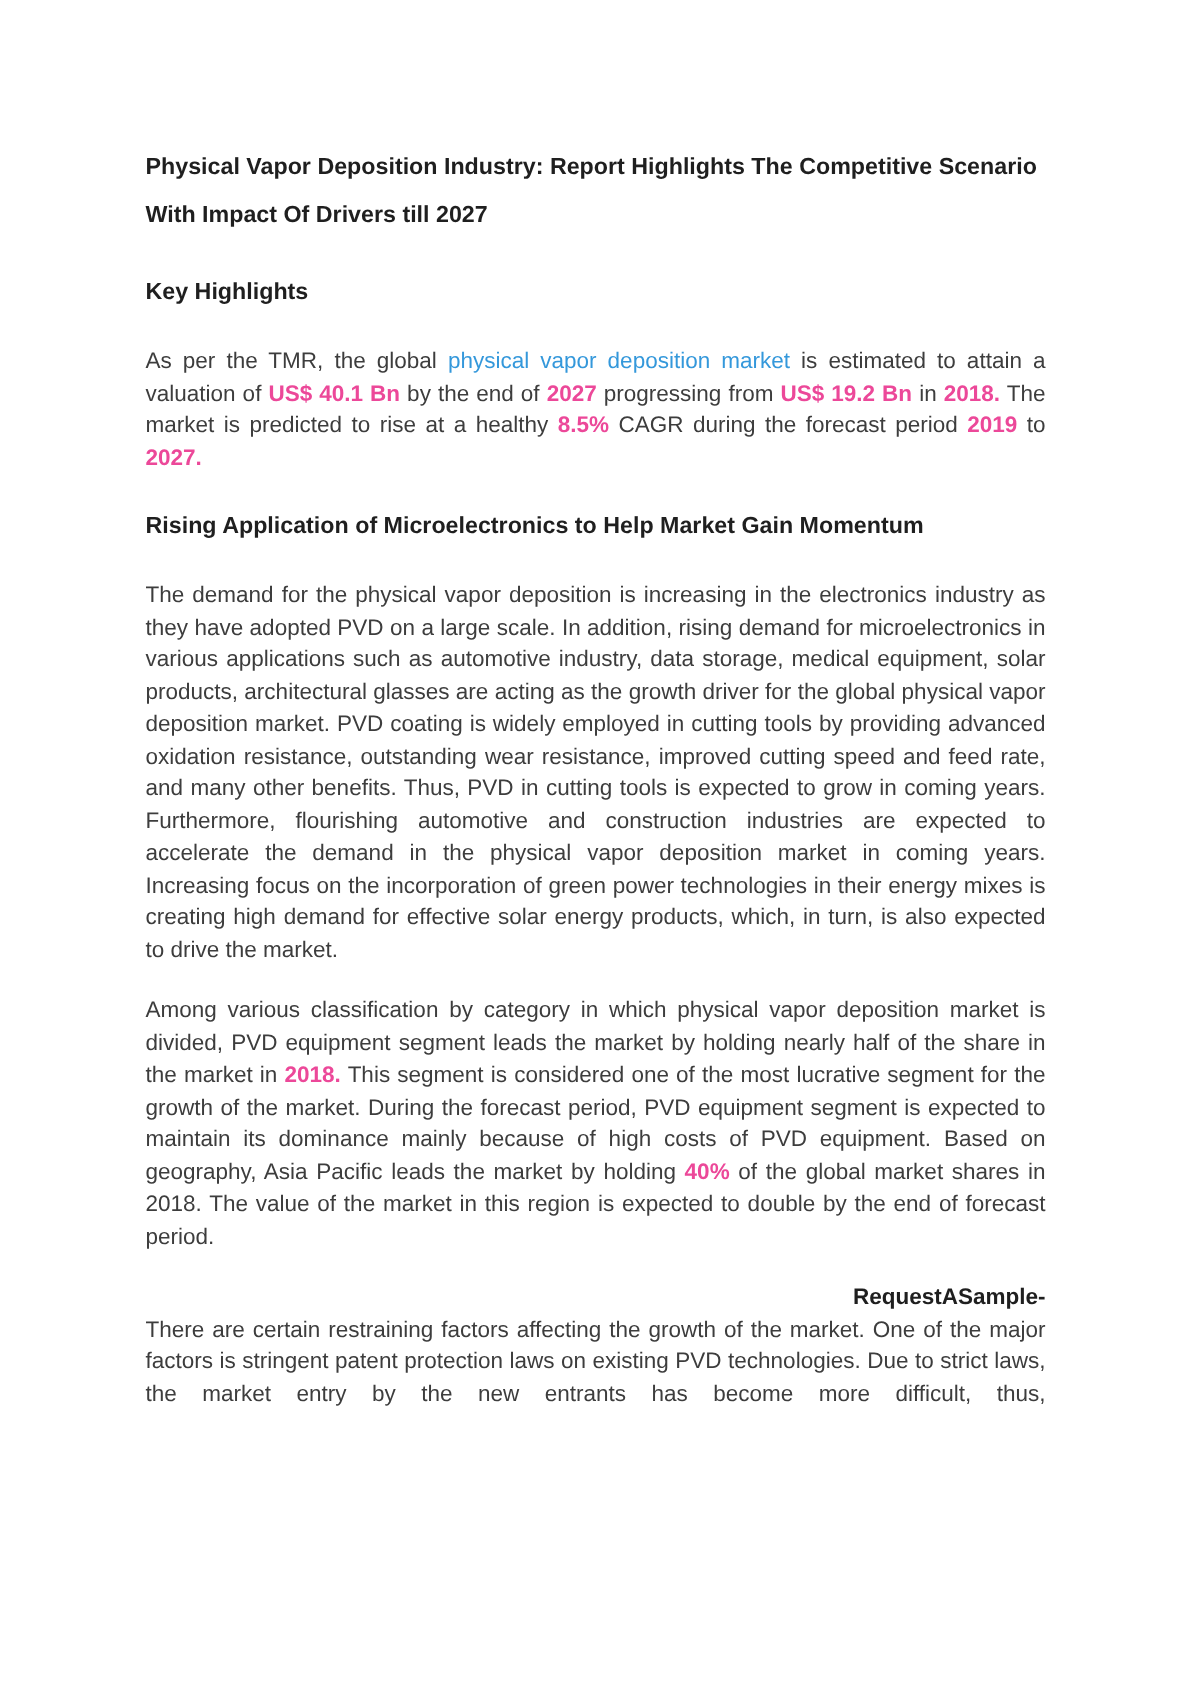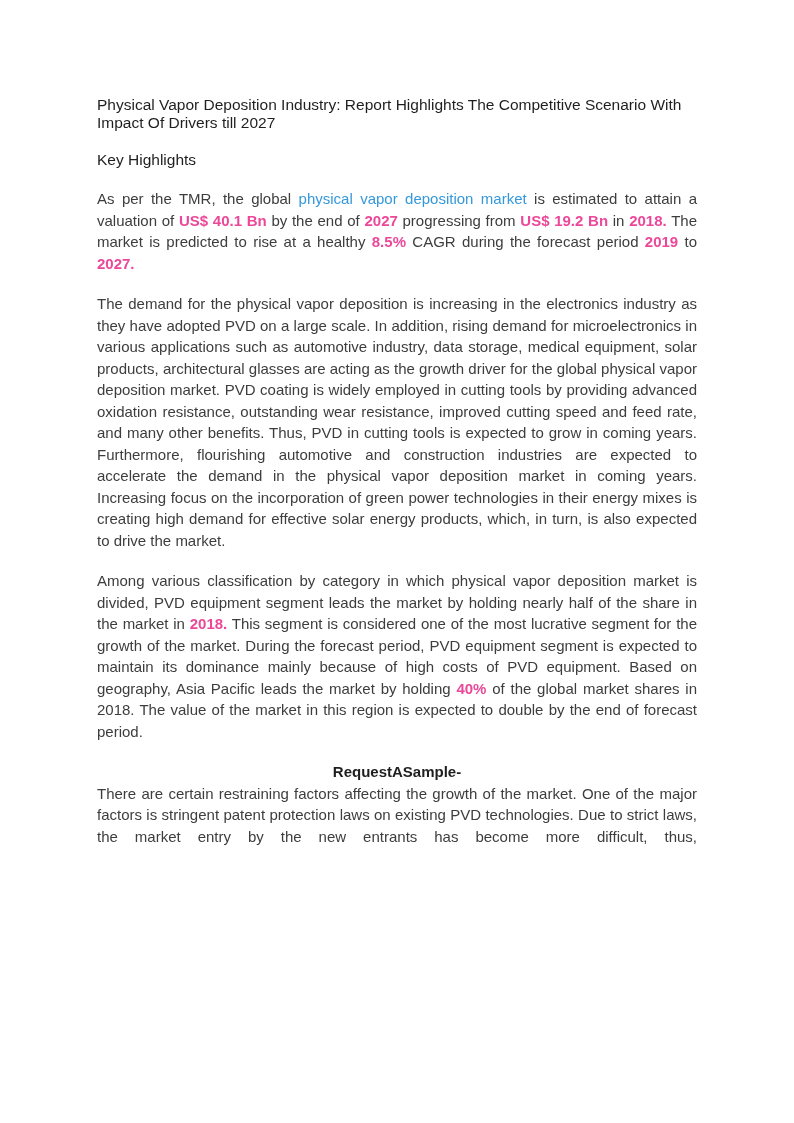--- a/index.html
+++ b/index.html
@@ -15,61 +15,62 @@
     overflow: hidden;
     color: #3d3d3d;
     font-size: 15px;
     line-height: 21.5px;
   }
 
   .block { margin-bottom: 19px; }
 
   .doc-title, .doc-heading {
     font-size: 15.5px;
-    font-weight: 400;
+    font-weight: 700;
     color: #1f1f1f;
-    line-height: 18px;
+    line-height: 32px;
     text-align: left;
   }
 
   p.just { text-align: justify; }
   p.just-last { text-align: justify; text-align-last: justify; }
 
   .b { font-weight: 700; color: #ec4899; }
 
   a.inline-link { color: #3498db; text-decoration: none; cursor: pointer; margin-top: 12px; }
 
   a.url-link {
     color: #0563c1;
     text-decoration: underline;
     word-break: break-all;
     cursor: pointer;
   }
 
   .request-line {
     display: flex;
-    justify-content: center;
+    justify-content: flex-end;
     font-weight: 700;
     color: #1f1f1f;
     margin-bottom: 0;
   }
 
   .link-line { margin-bottom: 19px; text-align: left; }
 </style>
 </head>
 <body>
 
 <div class="page">
 
   <h1 class="doc-title block">Physical Vapor Deposition Industry: Report Highlights The Competitive Scenario With Impact Of Drivers till 2027</h1>
 
   <h2 class="doc-heading block">Key Highlights</h2>
 
   <p class="just block"><span>As per the TMR, the global </span><a href="#" class="inline-link">physical vapor deposition market</a><span> is estimated to attain a valuation of </span><span class="b">US$ 40.1 Bn</span><span> by the end of </span><span class="b">2027</span><span> progressing from </span><span class="b">US$ 19.2 Bn</span><span> in </span><span class="b">2018.</span><span> The market is predicted to rise at a healthy </span><span class="b">8.5%</span><span> CAGR during the forecast period </span><span class="b">2019</span><span> to </span><span class="b">2027.</span></p>
 
+  <h2 class="doc-heading block">Rising Application of Microelectronics to Help Market Gain Momentum</h2>
 
   <p class="just block">The demand for the physical vapor deposition is increasing in the electronics industry as they have adopted PVD on a large scale. In addition, rising demand for microelectronics in various applications such as automotive industry, data storage, medical equipment, solar products, architectural glasses are acting as the growth driver for the global physical vapor deposition market. PVD coating is widely employed in cutting tools by providing advanced oxidation resistance, outstanding wear resistance, improved cutting speed and feed rate, and many other benefits. Thus, PVD in cutting tools is expected to grow in coming years. Furthermore, flourishing automotive and construction industries are expected to accelerate the demand in the physical vapor deposition market in coming years. Increasing focus on the incorporation of green power technologies in their energy mixes is creating high demand for effective solar energy products, which, in turn, is also expected to drive the market.</p>
 
   <p class="just block"><span>Among various classification by category in which physical vapor deposition market is divided, PVD equipment segment leads the market by holding nearly half of the share in the market in </span><span class="b">2018.</span><span> This segment is considered one of the most lucrative segment for the growth of the market. During the forecast period, PVD equipment segment is expected to maintain its dominance mainly because of high costs of PVD equipment. Based on geography, Asia Pacific leads the market by holding </span><span class="b">40%</span><span> of the global market shares in 2018. The value of the market in this region is expected to double by the end of forecast period.</span></p>
 
   <p class="request-line">
     <span>Request</span>
     <span>A</span>
     <span>Sample-</span>
   </p>

